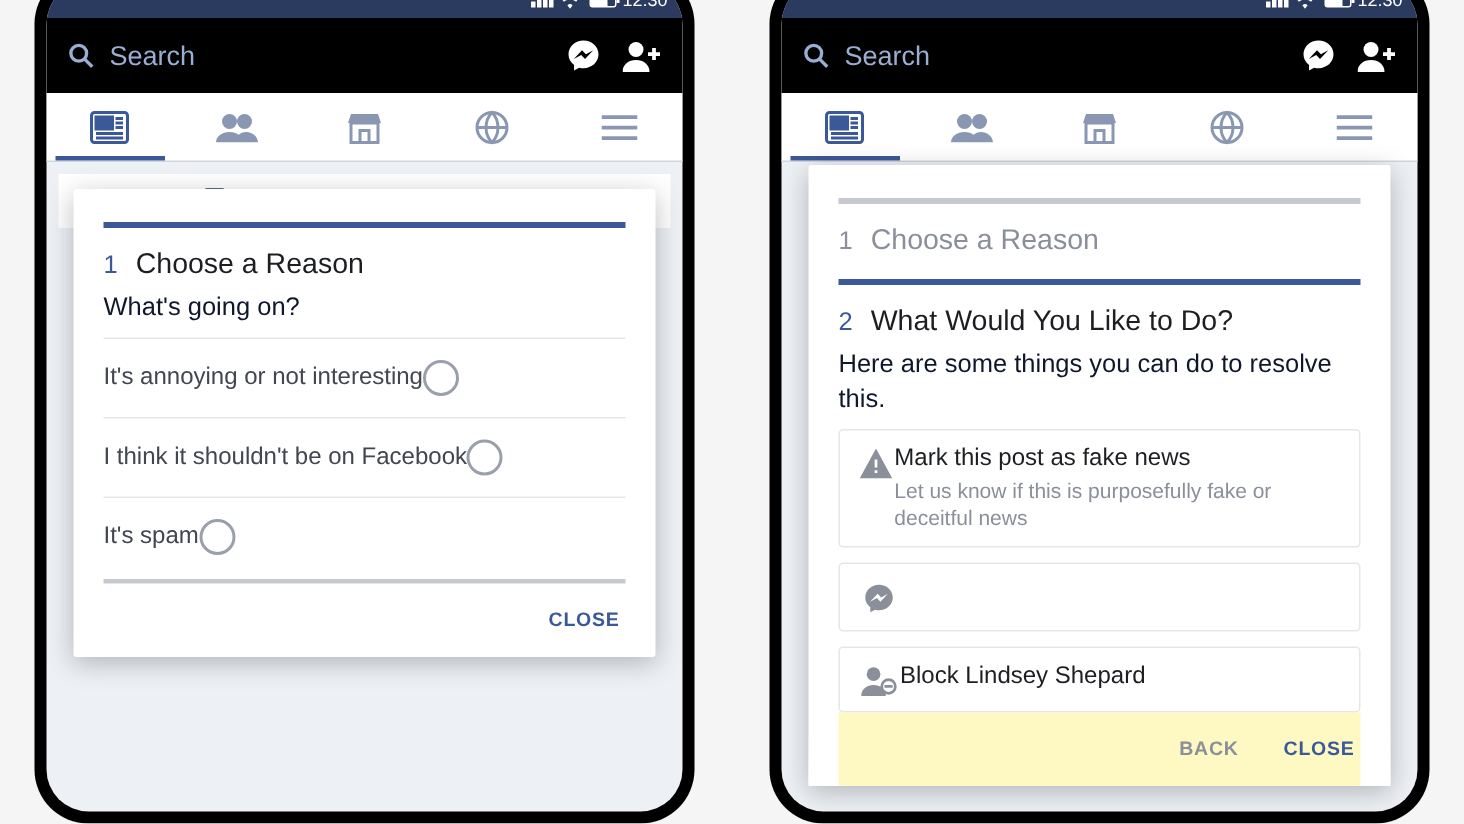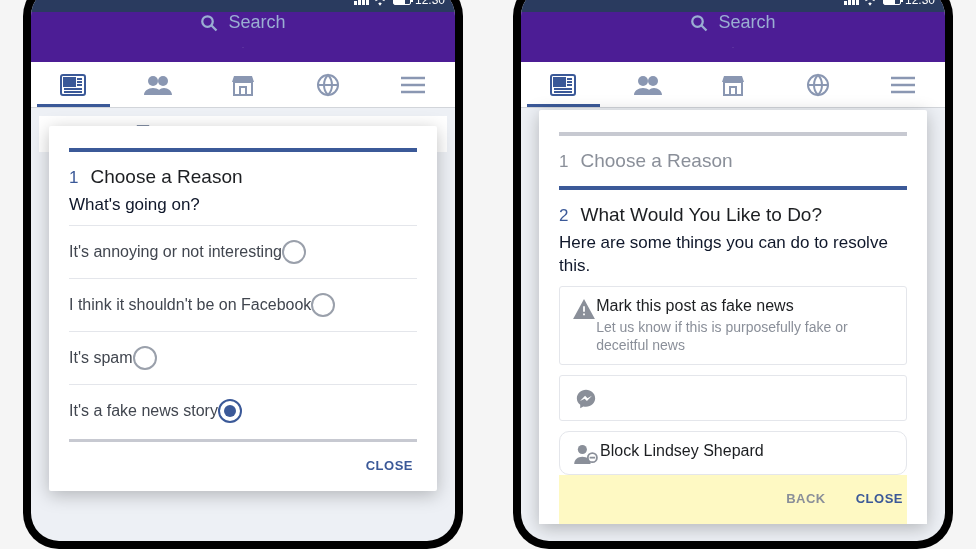--- a/index.html
+++ b/index.html
@@ -41,27 +41,26 @@
     font-size: 12px;
   }
   .status-bar .signal { display:inline-flex; align-items:flex-end; gap:1px; }
   .status-bar .signal span { width:3px; background:#fff; display:inline-block; }
   .status-bar .signal span:nth-child(1){height:4px} .status-bar .signal span:nth-child(2){height:6px}
   .status-bar .signal span:nth-child(3){height:8px} .status-bar .signal span:nth-child(4){height:10px}
   .status-bar .battery { width:18px; height:10px; border:1px solid #fff; border-radius:2px; position:relative; margin-left:2px;}
   .status-bar .battery::after { content:''; position:absolute; right:-3px; top:2px; width:2px; height:4px; background:#fff;}
   .status-bar .battery .fill { background:#fff; width:70%; height:100%; }
   .fb-header {
-    background: #4c1d95;
+    background: #000000;
     height: 50px;
     display: flex;
     align-items: center;
     padding: 0 14px;
     gap: 14px;
-    flex-direction: column;
   }
   .search-wrap { flex:1; display:flex; align-items:center; gap:10px; color:#9aaed2;}
   .search-input { color:#9aaed2; font-size:18px; }
   .hdr-icon { color:#fff; }
   .tab-bar {
     background:#fff;
     border-bottom:1px solid #d2d5da;
     height:46px;
     display:flex;
   }
@@ -216,26 +215,20 @@
         <span class="radio"></span>
       </div>
       <div class="opt-row">
         <span>I think it shouldn't be on Facebook</span>
         <span class="radio"></span>
       </div>
       <div class="opt-row">
         <span>It's spam</span>
         <span class="radio"></span>
       </div>
-      <div class="opt-row">
-        <span>It's a fake news story</span>
-        <span class="radio selected">
-            <span class="dot"></span>
-          </span>
-      </div>
       <div class="end-rule"></div>
       <div class="modal-footer">
         <span class="btn">CLOSE</span>
       </div>
     </div>
   </div>
 </div>
 
 <div class="phone">
   <div class="phone-inner">
@@ -336,21 +329,21 @@
           <div class="sub">Let us know if this is purposefully fake or deceitful news</div>
         </div>
       </div>
       <div class="action-card">
         <div class="ico">
             <svg width="22" height="22" viewBox="0 0 24 24" fill="#8a8f99">
               <path d="M12 2C6.5 2 2 6.1 2 11.2c0 2.9 1.4 5.4 3.7 7.1V22l3.4-1.9c.9.3 1.9.4 2.9.4 5.5 0 10-4.1 10-9.3S17.5 2 12 2zm1 12.3l-2.5-2.7-5 2.7 5.5-5.8 2.6 2.7 4.9-2.7z"></path>
             </svg>
           </div>
       </div>
-      <div class="action-card" style="margin-bottom:0;border-radius:10px;">
+      <div class="action-card" style="margin-bottom:0;">
         <div class="ico">
             <svg width="24" height="20" viewBox="0 0 26 22" fill="#8a8f99">
               <circle cx="9" cy="6" r="5"></circle>
               <path d="M0 22c0-5 4-8 9-8s9 3 9 8z"></path>
               <circle cx="20" cy="15" r="5" fill="#fff" stroke="#8a8f99" stroke-width="2"></circle>
               <line x1="17" y1="15" x2="23" y2="15" stroke="#8a8f99" stroke-width="2"></line>
             </svg>
           </div>
         <div>
           <div class="ttl">Block Lindsey Shepard</div>

